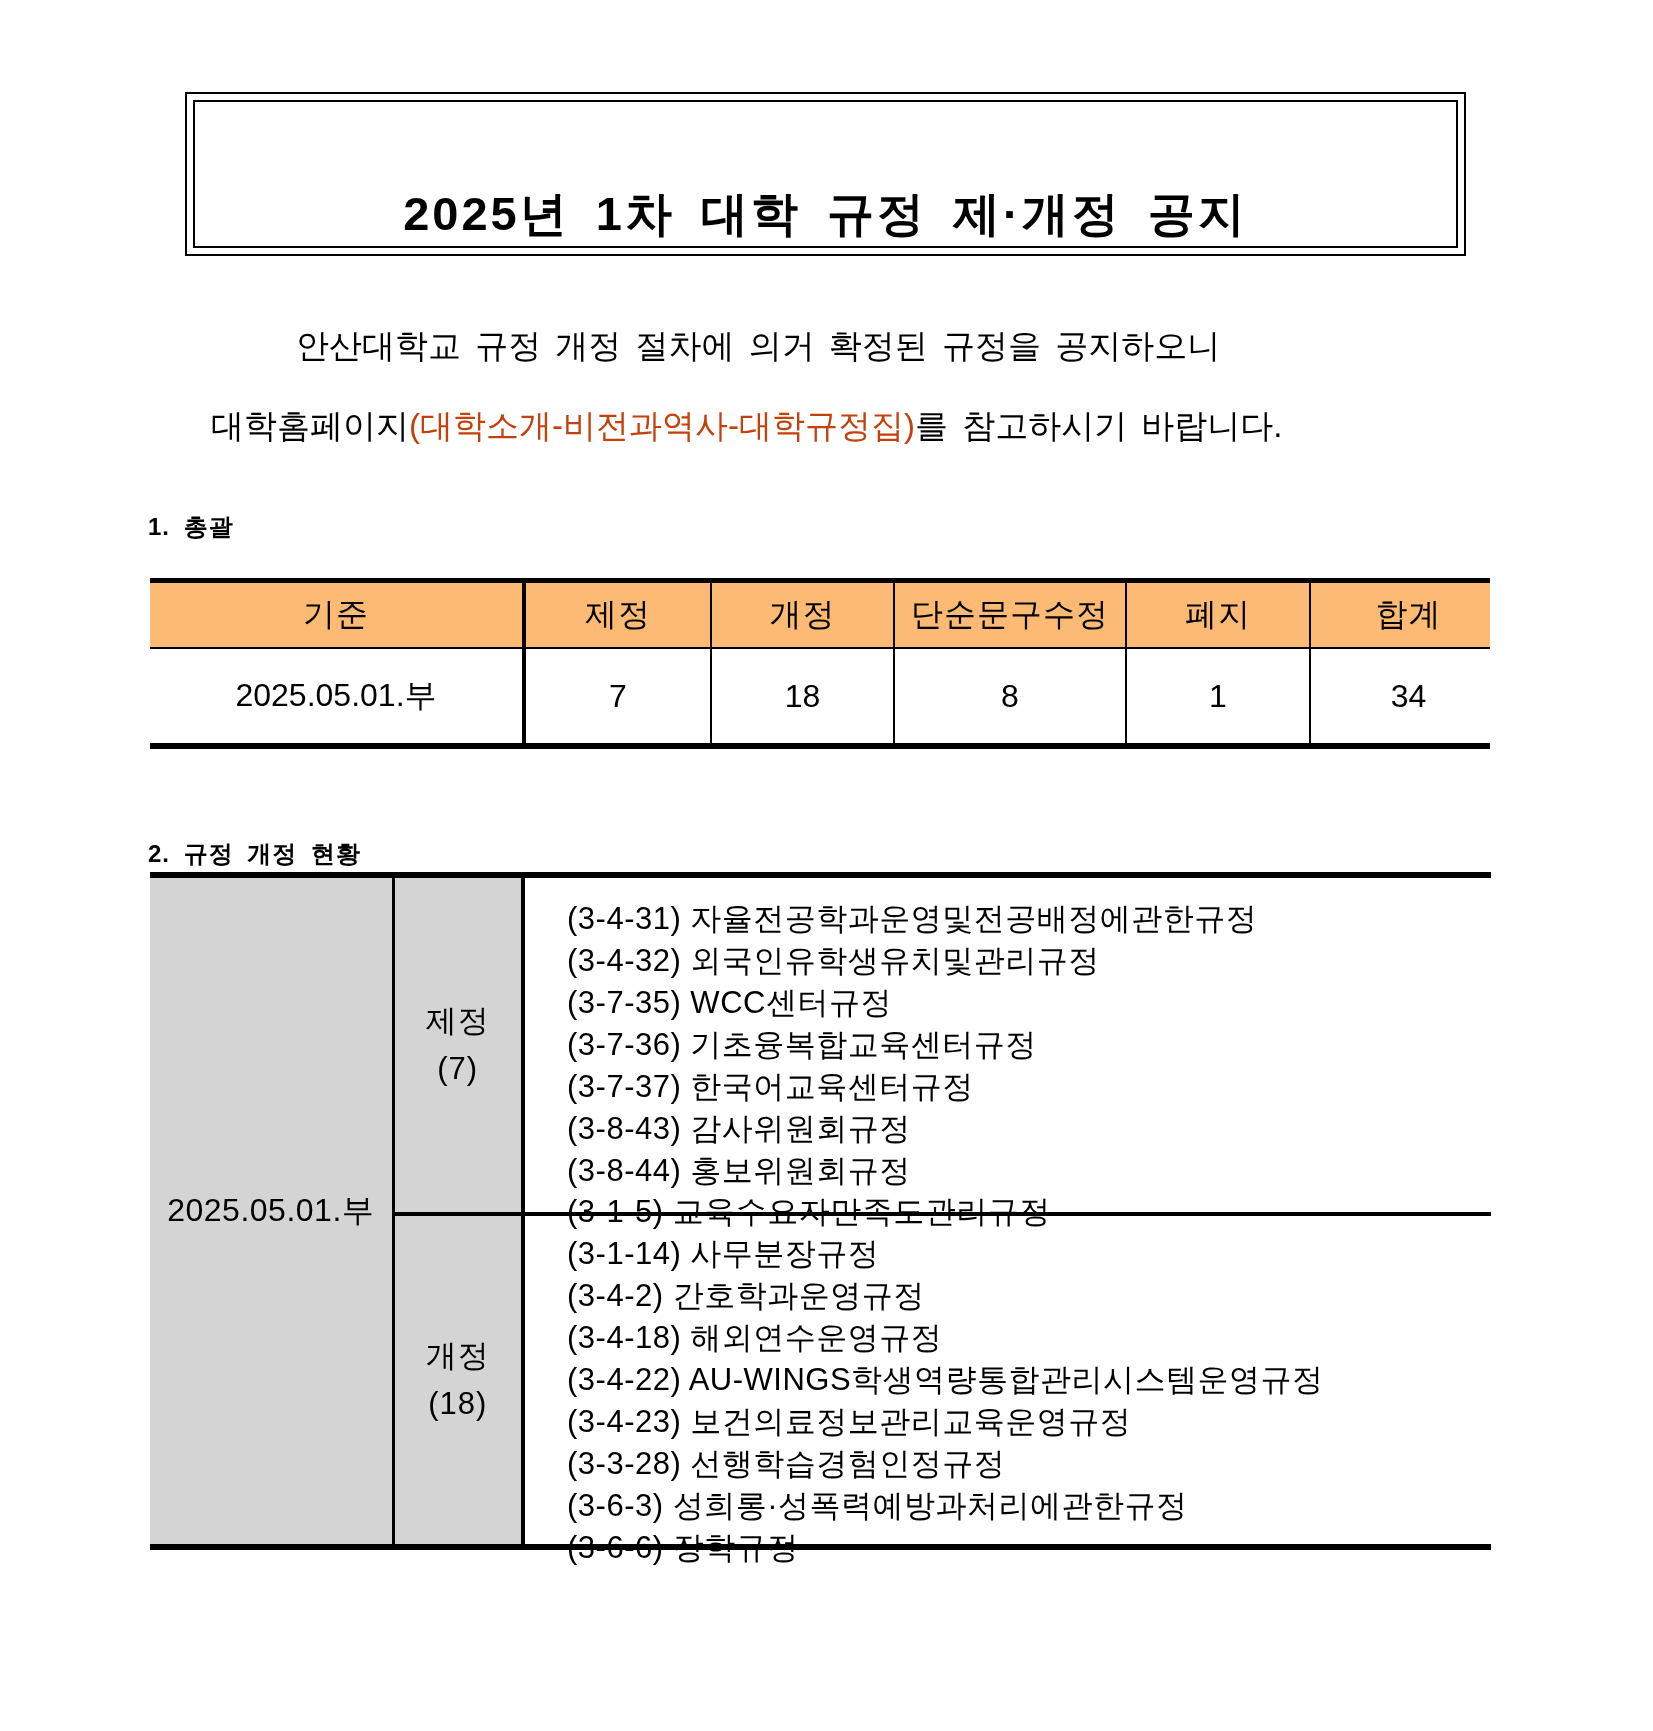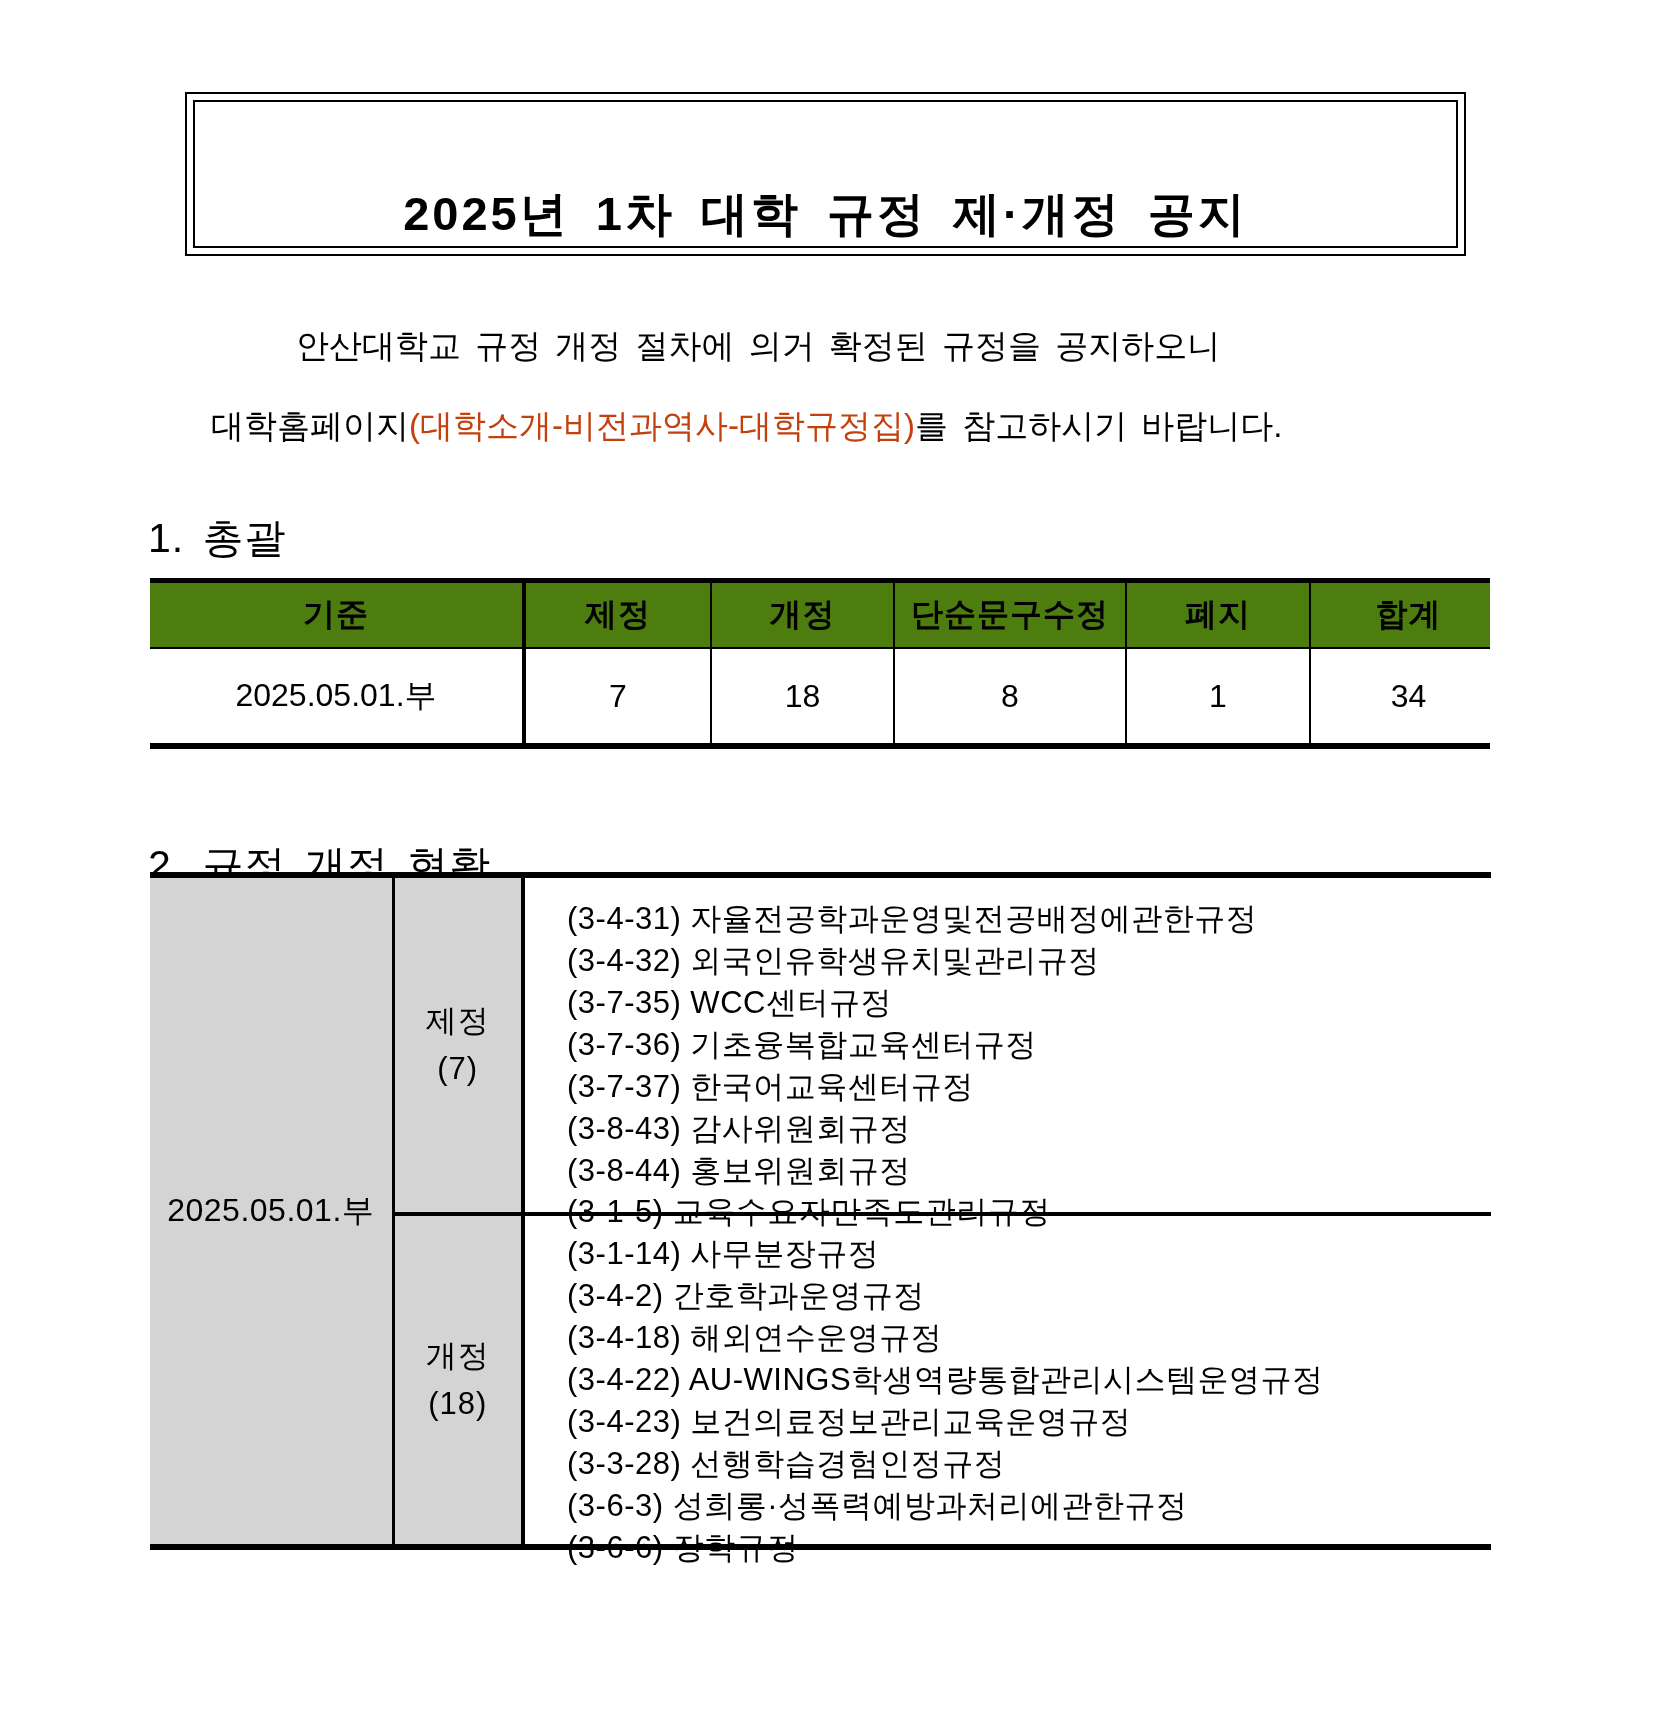--- a/index.html
+++ b/index.html
@@ -28,34 +28,34 @@
   
   .intro{
     position:absolute;left:0;top:306px;width:1432px;
     font-size:33px;line-height:80px;word-spacing:5px;white-space:nowrap;
   }
   .intro-line1{padding-left:296px;}
   .intro-line2{padding-left:211px;}
   .muted{color:#c2410c;}
   
   .sec-heading{
-    position:absolute;font-size:41px;font-weight:normal;
+    position:absolute;font-size:24px;font-weight:bold;
     letter-spacing:1px;word-spacing:6px;white-space:nowrap;
   }
   .sec1-heading{left:148px;top:511px;}
   .sec2-heading{left:148px;top:838px;}
   
   .t1{
     position:absolute;left:150px;top:578px;width:1340px;
     border-collapse:collapse;table-layout:fixed;
     font-size:32px;
     border-top:5px solid #000;border-bottom:6px solid #000;
   }
   .t1 th{
-    height:62px;background:#4d7c0f;font-weight:bold;
+    height:62px;background:#fdba74;font-weight:normal;
     text-align:center;vertical-align:middle;
     border-bottom:2px solid #000;border-right:2px solid #000;
     letter-spacing:1px;
   }
   .t1 td{
     height:92px;text-align:center;vertical-align:middle;
     border-right:2px solid #000;
   }
   .t1 th:first-child,.t1 td:first-child{border-right:4px solid #000;}
   .t1 th:last-child,.t1 td:last-child{border-right:none;padding-left:17px;}

